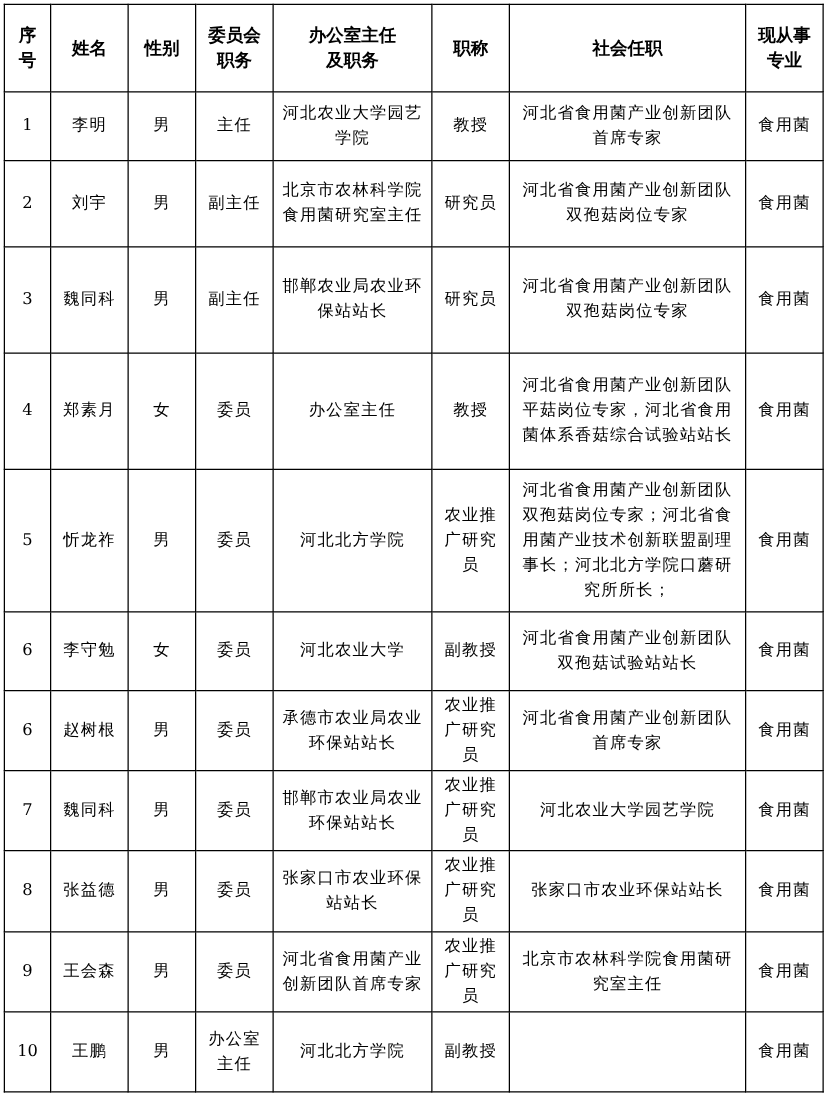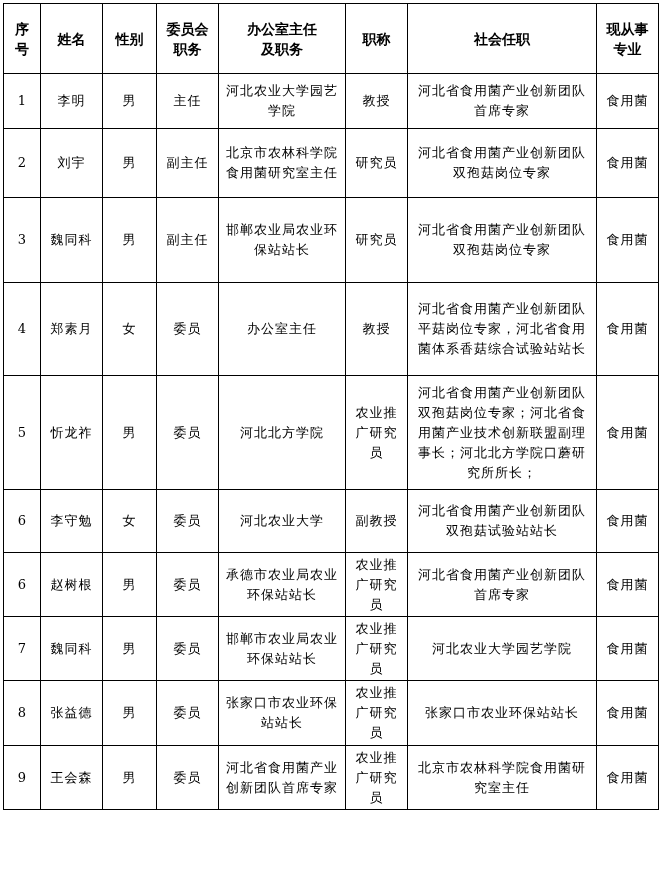--- a/index.html
+++ b/index.html
@@ -144,14 +144,24 @@
     <tr style="height:64px">
       <td class="num">9</td>
       <td>王会森</td>
       <td>男</td>
       <td>委员</td>
       <td>河北省食用菌产业创新团队首席专家</td>
       <td>农业推广研究员</td>
       <td class="left">北京市农林科学院食用菌研究室主任</td>
       <td>食用菌</td>
     </tr>
+    <tr style="height:64px">
+      <td class="num">10</td>
+      <td>王鹏</td>
+      <td>男</td>
+      <td>办公室主任</td>
+      <td>河北北方学院</td>
+      <td>副教授</td>
+      <td class="left"></td>
+      <td>食用菌</td>
+    </tr>
   </tbody>
 </table>
 
 </body></html>

